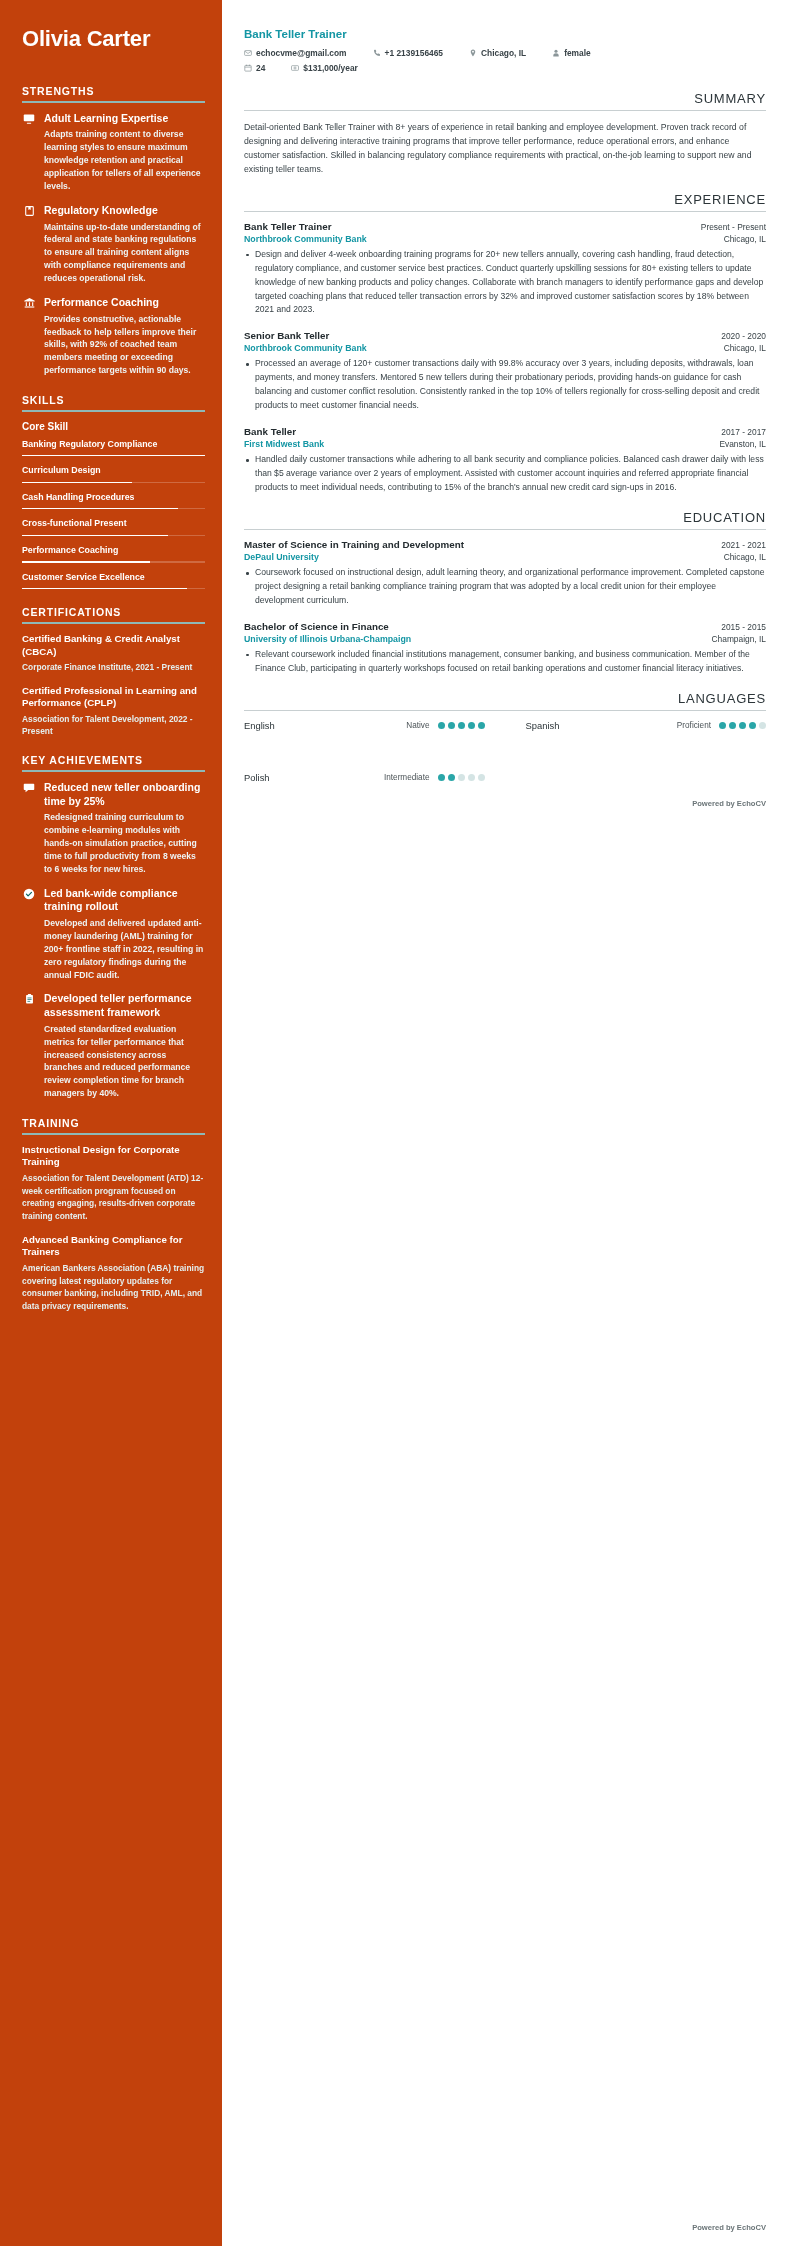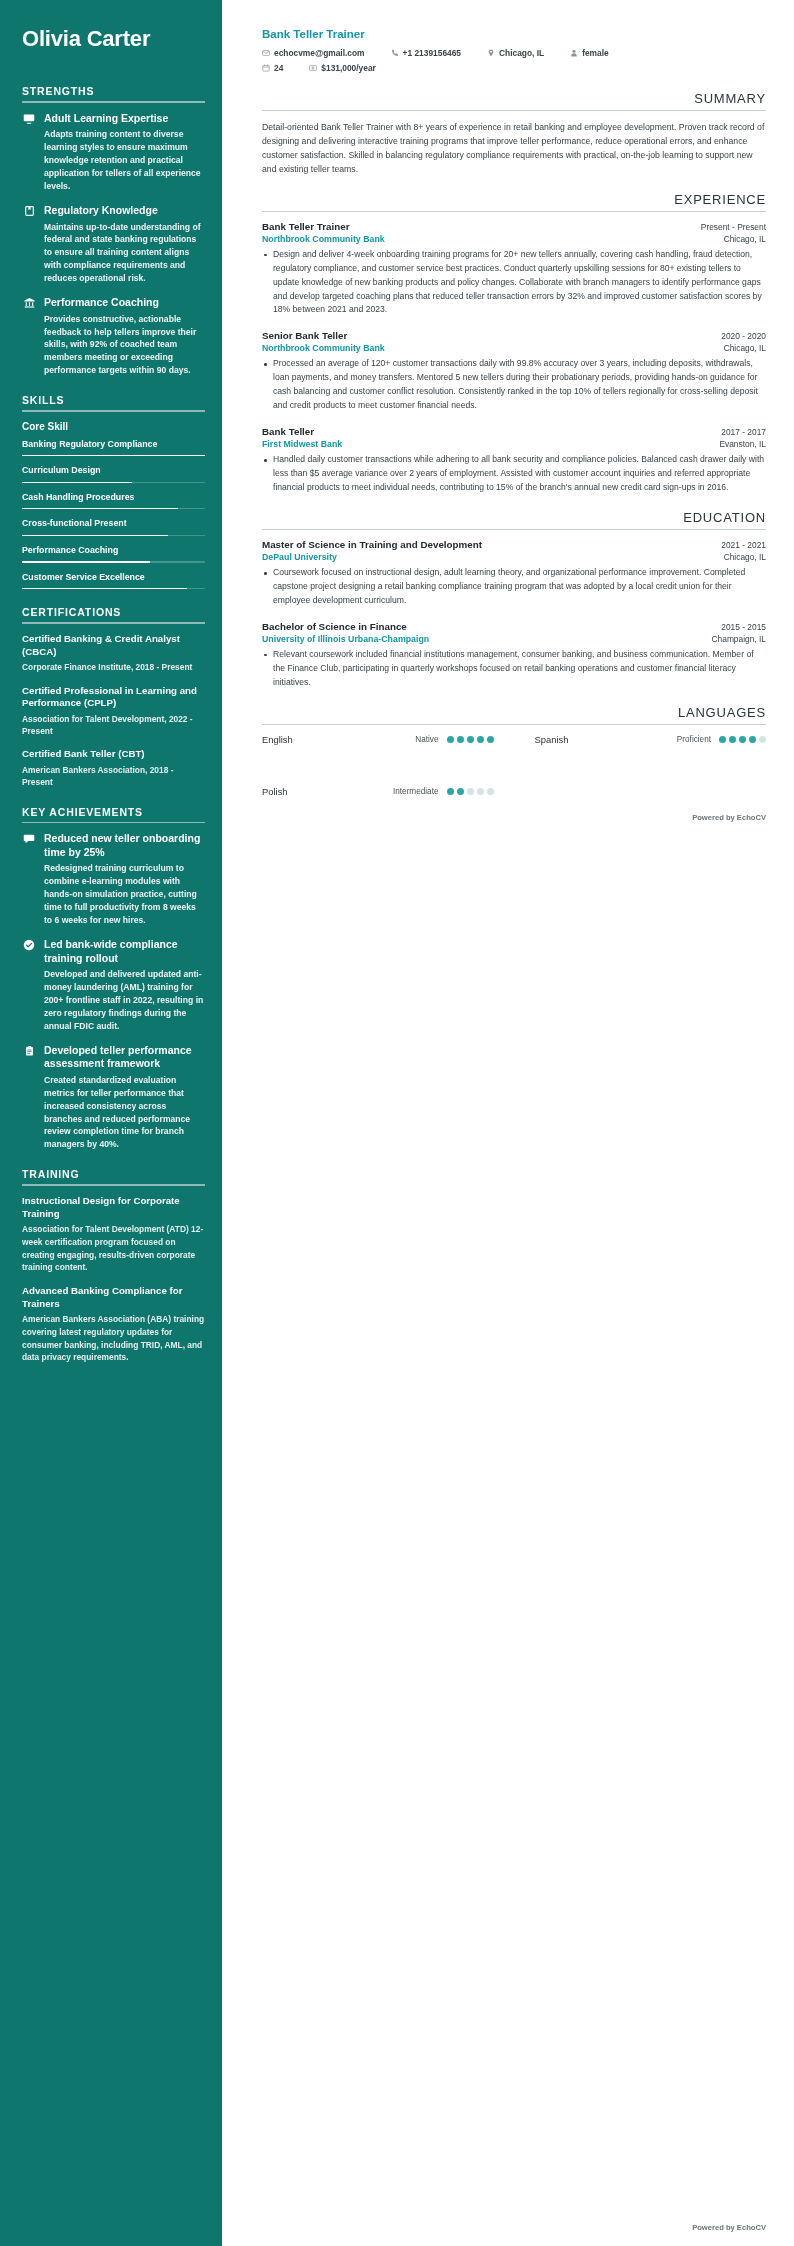--- a/index.html
+++ b/index.html
@@ -14,21 +14,21 @@
     min-height: 2246px;
     display: flex;
     align-items: stretch;
     background: #ffffff;
   }
 
   
   .sidebar {
     width: 222px;
     flex: 0 0 222px;
-    background: #0f766e;
+    background: #c2410c;
     color: #ffffff;
     padding: 26px 17px 30px 22px;
   }
   .cand-name {
     font-size: 22px;
     font-weight: bold;
     letter-spacing: -0.2px;
     line-height: 1.15;
     margin-bottom: 34px;
     color: #ffffff;
@@ -123,21 +123,21 @@
   .trn-desc {
     font-size: 8.4px;
     font-weight: bold;
     line-height: 1.5;
     color: #e4eeed;
   }
 
   
   .main {
     flex: 1 1 auto;
-    padding: 28px 28px 20px 40px;
+    padding: 28px 28px 20px 22px;
     color: #2c3539;
     position: relative;
   }
   .job-title {
     font-size: 11.5px;
     font-weight: bold;
     color: #1496a4;
     margin-bottom: 8px;
   }
   .contact-rows { margin-bottom: 18px; }
@@ -386,29 +386,25 @@
           </div>
         </div>
     </section>
 
     <section class="side-sec">
       <div class="side-sec-title">CERTIFICATIONS</div>
       <div class="side-rule"></div>
       <div id="cert-list">
           <div class="cert-item">
             <div class="cert-title">Certified Banking &amp; Credit Analyst (CBCA)</div>
-            <div class="cert-meta">Corporate Finance Institute, 2018 - Present</div>
+            <div class="cert-meta">Corporate Finance Institute, 2021 - Present</div>
           </div>
           <div class="cert-item">
             <div class="cert-title">Certified Professional in Learning and Performance (CPLP)</div>
             <div class="cert-meta">Association for Talent Development, 2022 - Present</div>
-          </div>
-          <div class="cert-item">
-            <div class="cert-title">Certified Bank Teller (CBT)</div>
-            <div class="cert-meta">American Bankers Association, 2018 - Present</div>
           </div>
         </div>
     </section>
 
     <section class="side-sec">
       <div class="side-sec-title">KEY ACHIEVEMENTS</div>
       <div class="side-rule"></div>
       <div id="ach-list">
           <div class="str-item">
             <span class="str-icon">

